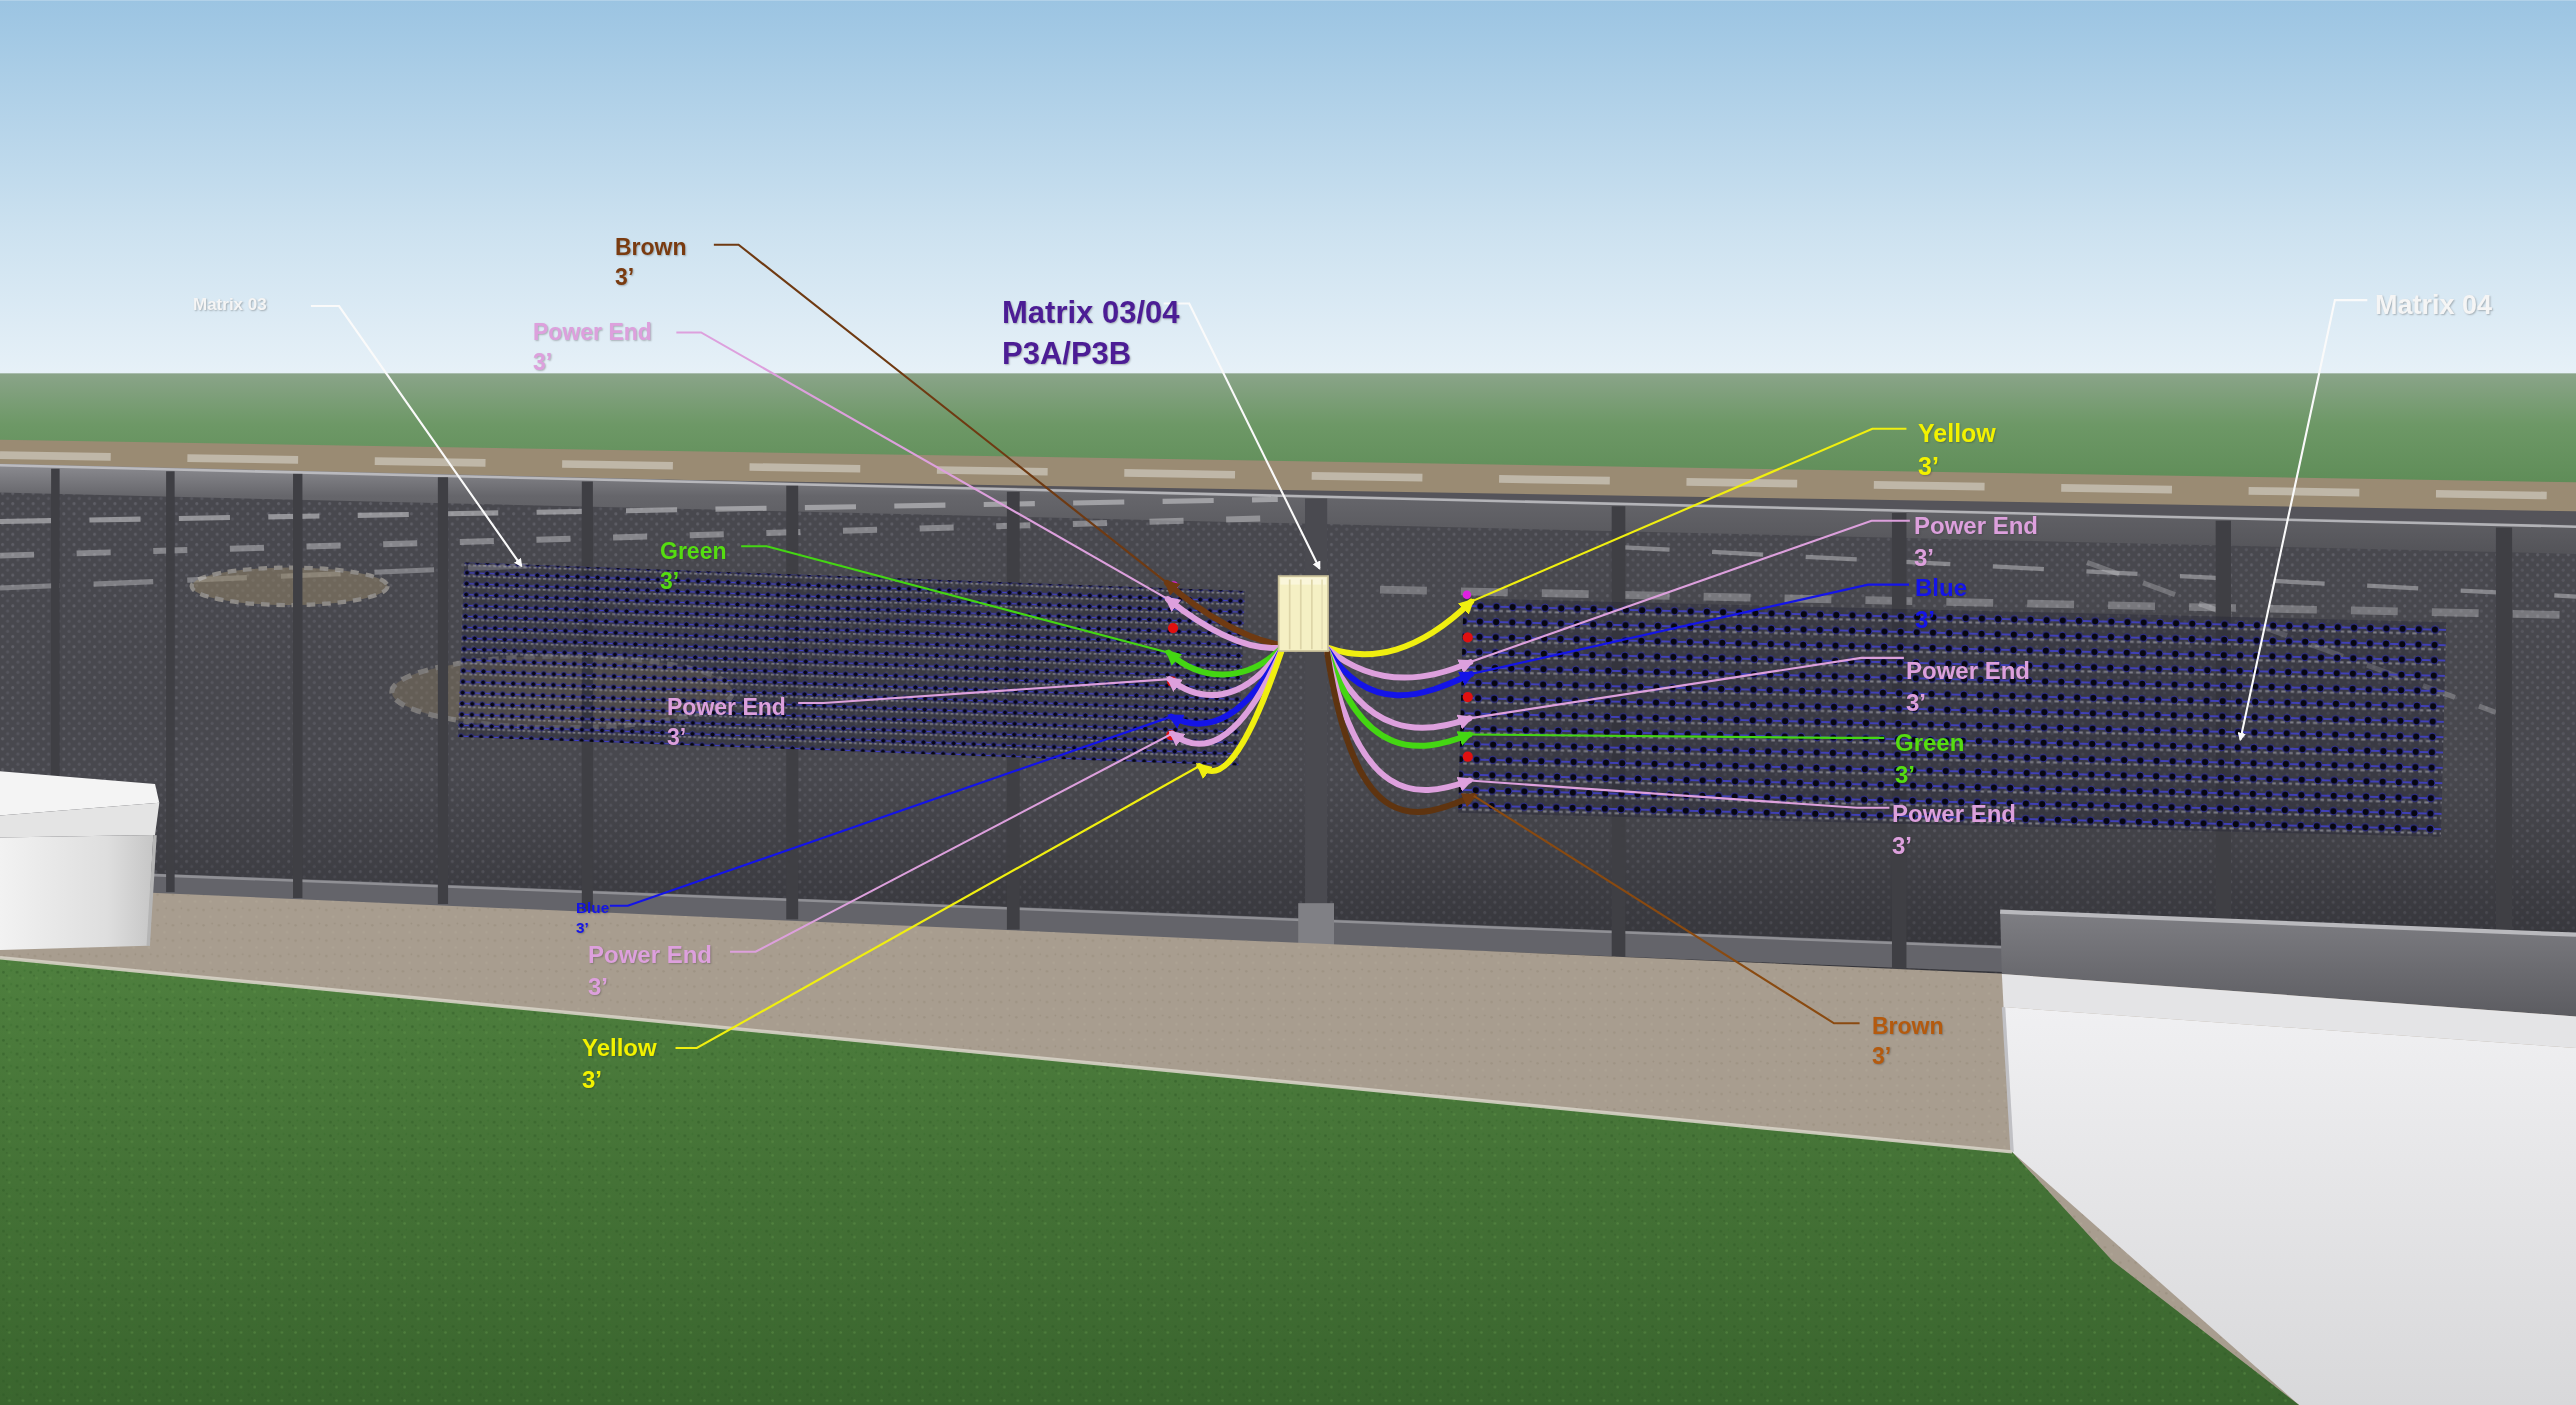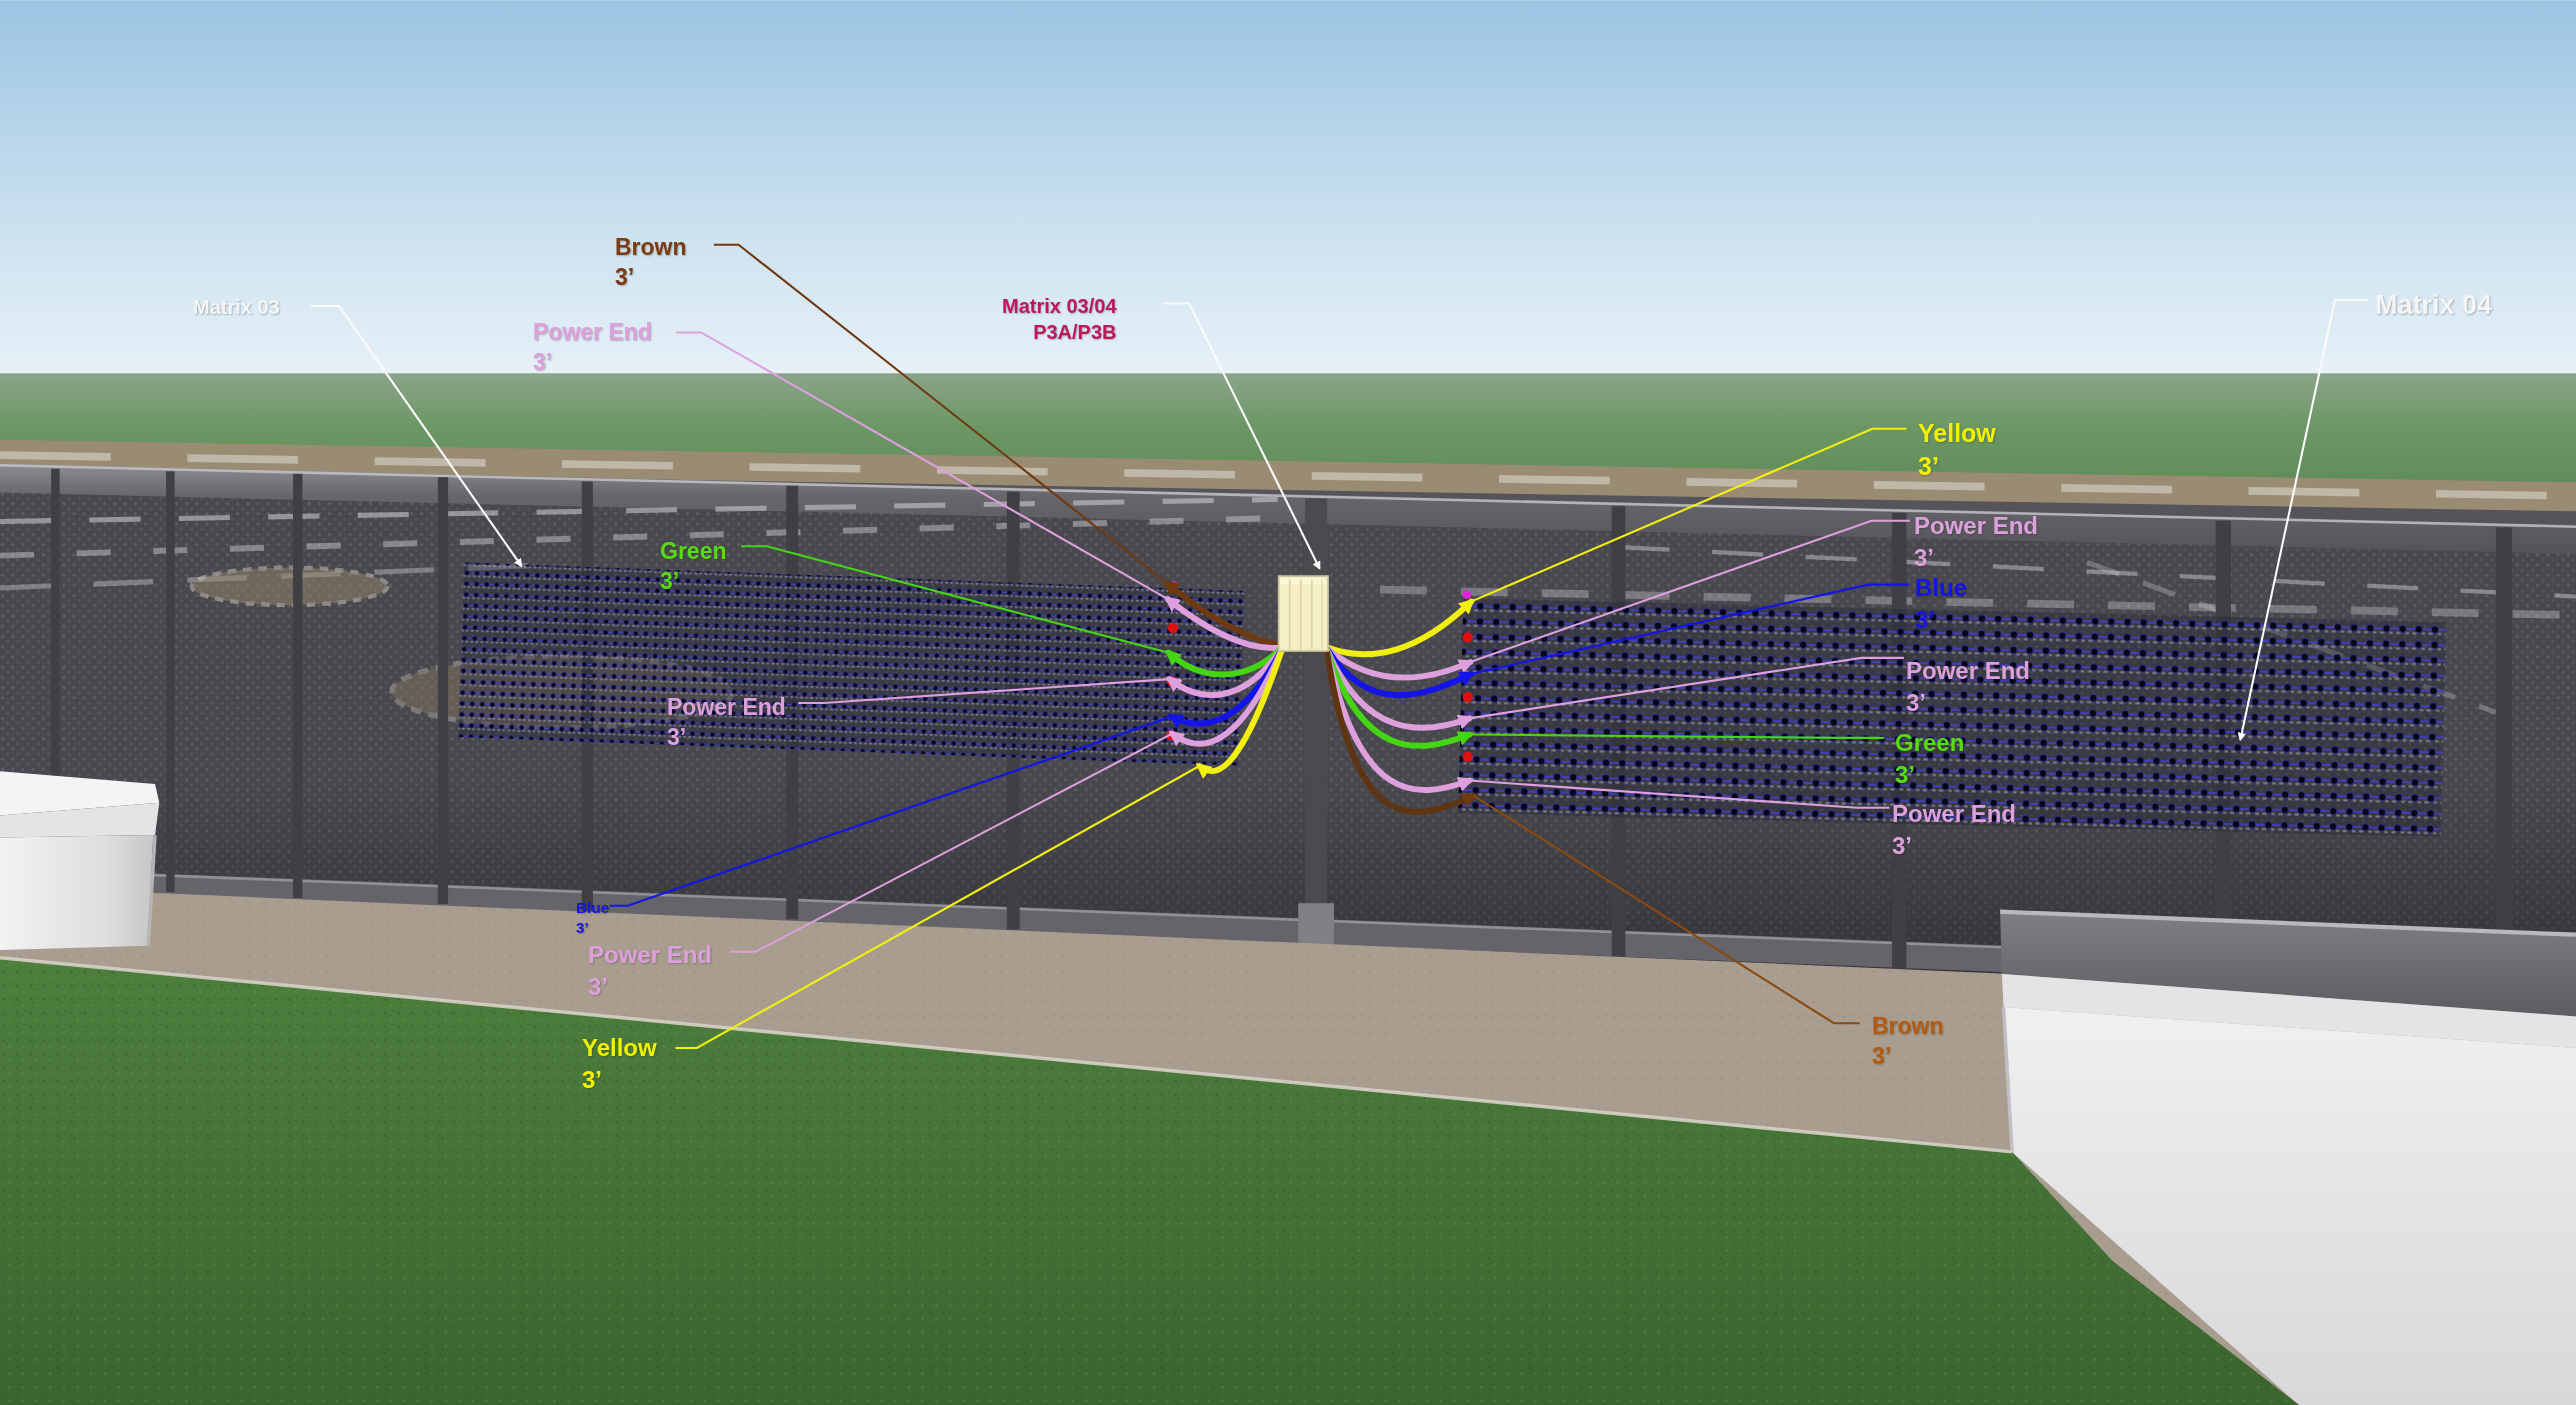--- a/index.html
+++ b/index.html
@@ -236,33 +236,33 @@
   <g>
     <rect x="1501" y="676" width="58" height="88" fill="#f5f0c4" stroke="#c9c09a" stroke-width="2"></rect>
     <rect x="1503" y="678" width="54" height="8" fill="#faf6da"></rect>
     <line x1="1514" y1="680" x2="1514" y2="762" stroke="#ddd5a8" stroke-width="2"></line>
     <line x1="1527" y1="680" x2="1527" y2="762" stroke="#ddd5a8" stroke-width="2"></line>
     <line x1="1540" y1="680" x2="1540" y2="762" stroke="#ddd5a8" stroke-width="2"></line>
     <line x1="1552" y1="680" x2="1552" y2="762" stroke="#e6dfb5" stroke-width="2"></line>
   </g>
 </svg>
 
-  <div class="lbl" style="left: 193px; top: 294px; font-size: 20px; color: rgb(245, 245, 245);">
+  <div class="lbl" style="left: 193px; top: 294px; font-size: 17px; color: rgb(245, 245, 245);">
     <span>Matrix 03</span>
       <span></span>
   </div>
   <div class="lbl" style="left: 615px; top: 232px; font-size: 23px; color: rgb(122, 59, 16);">
     <span>Brown</span>
       <span>3’</span>
   </div>
   <div class="lbl" style="left: 533px; top: 317px; font-size: 23px; color: rgb(221, 160, 221);">
     <span>Power End</span>
       <span>3’</span>
   </div>
-  <div class="lbl" style="left: 1002px; top: 293px; font-size: 20px; color: #be185d; text-align: right;">
+  <div class="lbl" style="left: 1002px; top: 293px; font-size: 31px; color: #4c1d95;">
     <span>Matrix 03/04</span>
       <span>P3A/P3B</span>
   </div>
   <div class="lbl" style="left: 2375px; top: 288px; font-size: 27px; color: rgb(245, 245, 245);">
     <span>Matrix 04</span>
       <span></span>
   </div>
   <div class="lbl" style="left: 1918px; top: 417px; font-size: 25px; color: rgb(242, 242, 0);">
     <span>Yellow</span>
       <span>3’</span>

